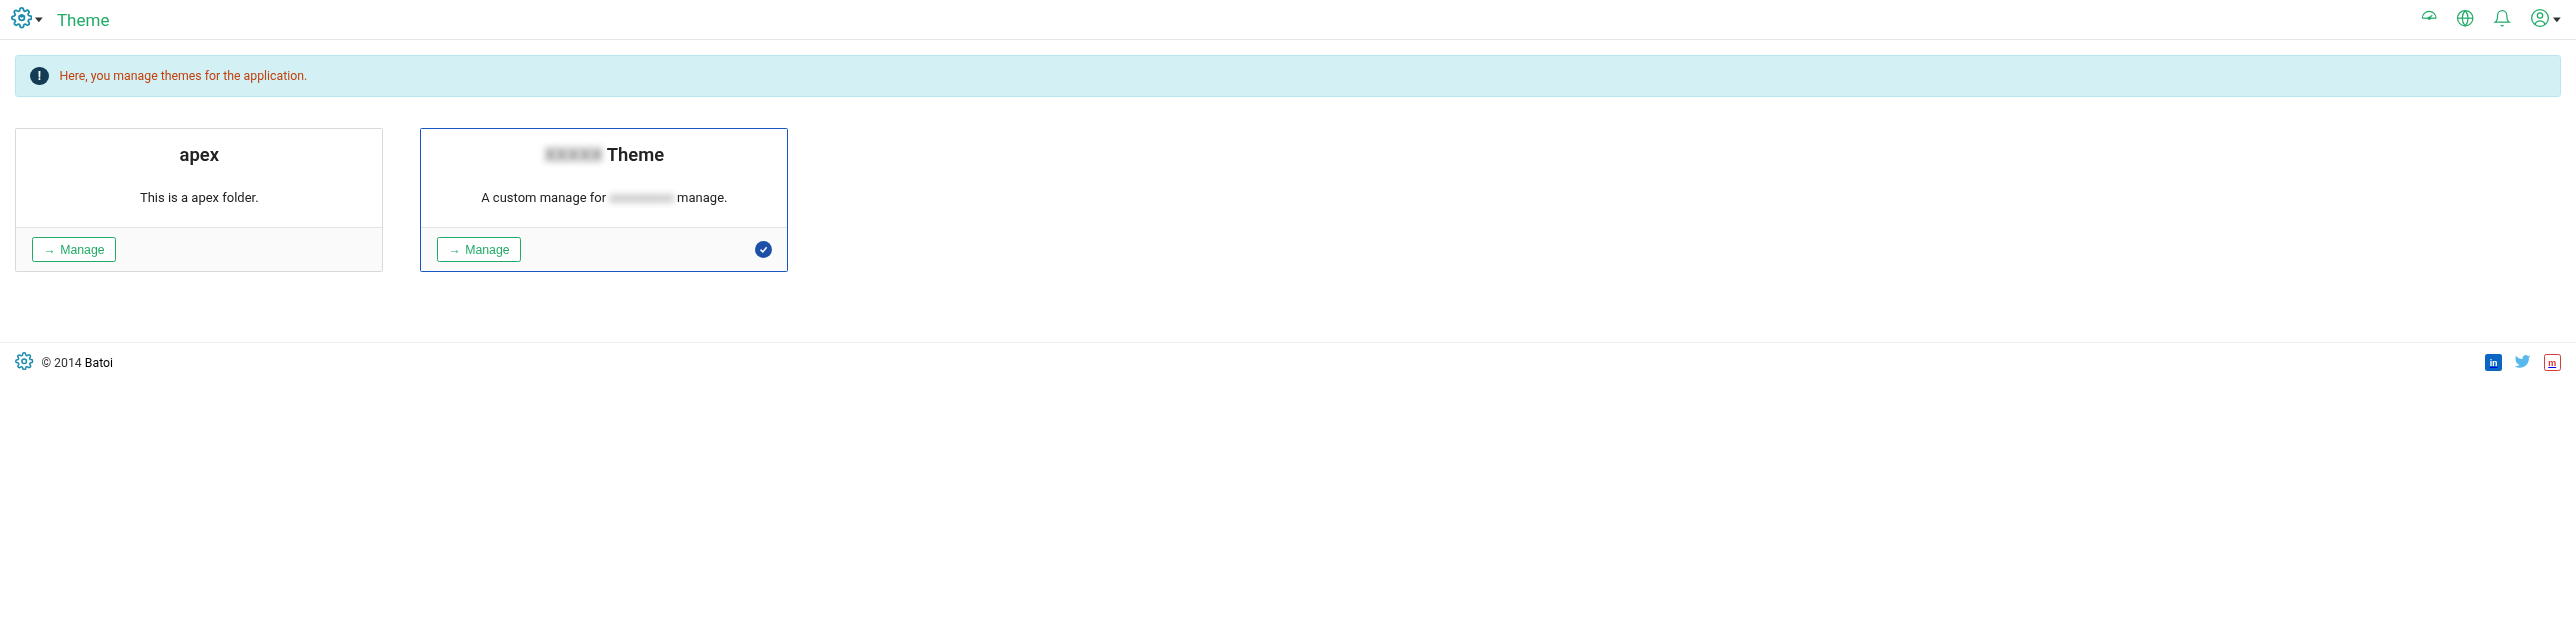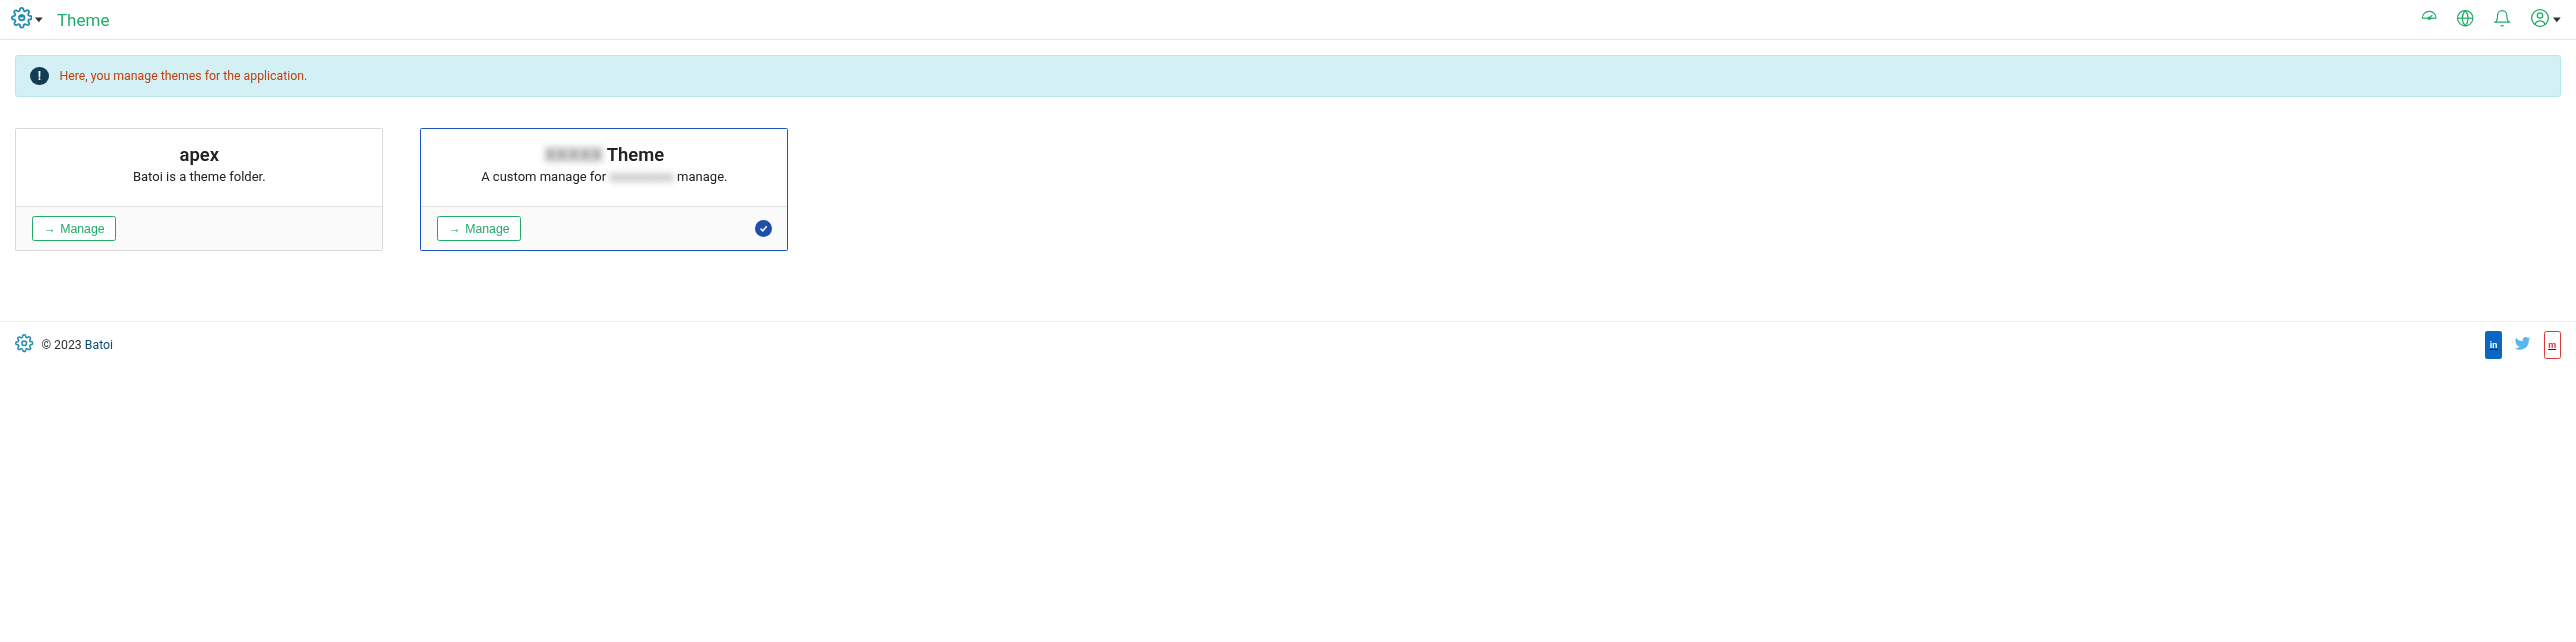--- a/index.html
+++ b/index.html
@@ -93,21 +93,21 @@
     border: 1.5px solid #1856c1;
   }
   .card-body {
     padding: 15.3px 18.4px 21.5px;
     text-align: center;
     flex: 1;
   }
   .card-title {
     font-size: 18.4px;
     font-weight: 600;
-    margin-bottom: 4px;
+    margin-bottom: 25px;
     color: #222;
   }
   .card-desc {
     font-size: 13px;
     color: #222;
   }
   .card-footer {
     border-top: 0.8px solid #e5e5e5;
     background: #fafafa;
     padding: 9.2px 15.3px;
@@ -150,28 +150,28 @@
     align-items: center;
     justify-content: space-between;
   }
   .footer-left {
     display: flex;
     align-items: center;
     gap: 7.7px;
     font-size: 12.3px;
     color: #333;
   }
-  .footer-link { color: #0c4a6e; text-decoration: none; }
+  .footer-link { color: #000000; text-decoration: none; }
   .footer-right {
     display: flex;
     align-items: center;
     gap: 12.3px;
   }
   .social-box {
-    width: 17px; height: 28px;
+    width: 17px; height: 17px;
     border-radius: 2.3px;
     display: flex;
     align-items: center;
     justify-content: center;
     font-size: 9.2px;
     font-weight: bold;
     color: #fff;
   }
 </style>
 </head>
@@ -241,21 +241,21 @@
         <span>!</span>
       </div>
     <div class="info-text">Here, you manage themes for the application.</div>
   </div>
 
   <div class="cards-row">
 
     <div class="theme-card">
       <div class="card-body">
         <div class="card-title">apex</div>
-        <div class="card-desc">Batoi is a theme folder.</div>
+        <div class="card-desc">This is a apex folder.</div>
       </div>
       <div class="card-footer">
         <button class="manage-btn">
           <span>→</span>
           <span>Manage</span>
         </button>
         <span></span>
       </div>
     </div>
 
@@ -286,21 +286,21 @@
 
 <div class="footer">
   <div class="footer-left">
     <span class="gear-logo">
       <svg width="18.4" height="18.4" viewBox="0 0 24 24" fill="none" stroke="#1f8cb0" stroke-width="2">
         <circle cx="12" cy="12" r="3"></circle>
         <path d="M19.4 15a1.65 1.65 0 0 0 .33 1.82l.06.06a2 2 0 1 1-2.83 2.83l-.06-.06a1.65 1.65 0 0 0-1.82-.33 1.65 1.65 0 0 0-1 1.51V21a2 2 0 1 1-4 0v-.09a1.65 1.65 0 0 0-1-1.51 1.65 1.65 0 0 0-1.82.33l-.06.06a2 2 0 1 1-2.83-2.83l.06-.06a1.65 1.65 0 0 0 .33-1.82 1.65 1.65 0 0 0-1.51-1H3a2 2 0 1 1 0-4h.09a1.65 1.65 0 0 0 1.51-1 1.65 1.65 0 0 0-.33-1.82l-.06-.06a2 2 0 1 1 2.83-2.83l.06.06a1.65 1.65 0 0 0 1.82.33h0a1.65 1.65 0 0 0 1-1.51V3a2 2 0 1 1 4 0v.09a1.65 1.65 0 0 0 1 1.51h0a1.65 1.65 0 0 0 1.82-.33l.06-.06a2 2 0 1 1 2.83 2.83l-.06.06a1.65 1.65 0 0 0-.33 1.82v0a1.65 1.65 0 0 0 1.51 1H21a2 2 0 1 1 0 4h-.09a1.65 1.65 0 0 0-1.51 1z"></path>
       </svg>
     </span>
     <span>
-      <span>© 2023 </span><a href="#" class="footer-link">Batoi</a>
+      <span>© 2014 </span><a href="#" class="footer-link">Batoi</a>
     </span>
   </div>
   <div class="footer-right">
     <a href="#">
         <span class="social-box" style="background:#0a66c2;">in</span>
       </a>
     <a href="#">
       <svg width="17" height="17" viewBox="0 0 24 24" fill="#56b8ec">
           <path d="M23 3a10.9 10.9 0 0 1-3.14 1.53 4.48 4.48 0 0 0-7.86 3v1A10.66 10.66 0 0 1 3 4s-4 9 5 13a11.64 11.64 0 0 1-7 2c9 5 20 0 20-11.5a4.5 4.5 0 0 0-.08-.83A7.72 7.72 0 0 0 23 3z"></path>
         </svg>

